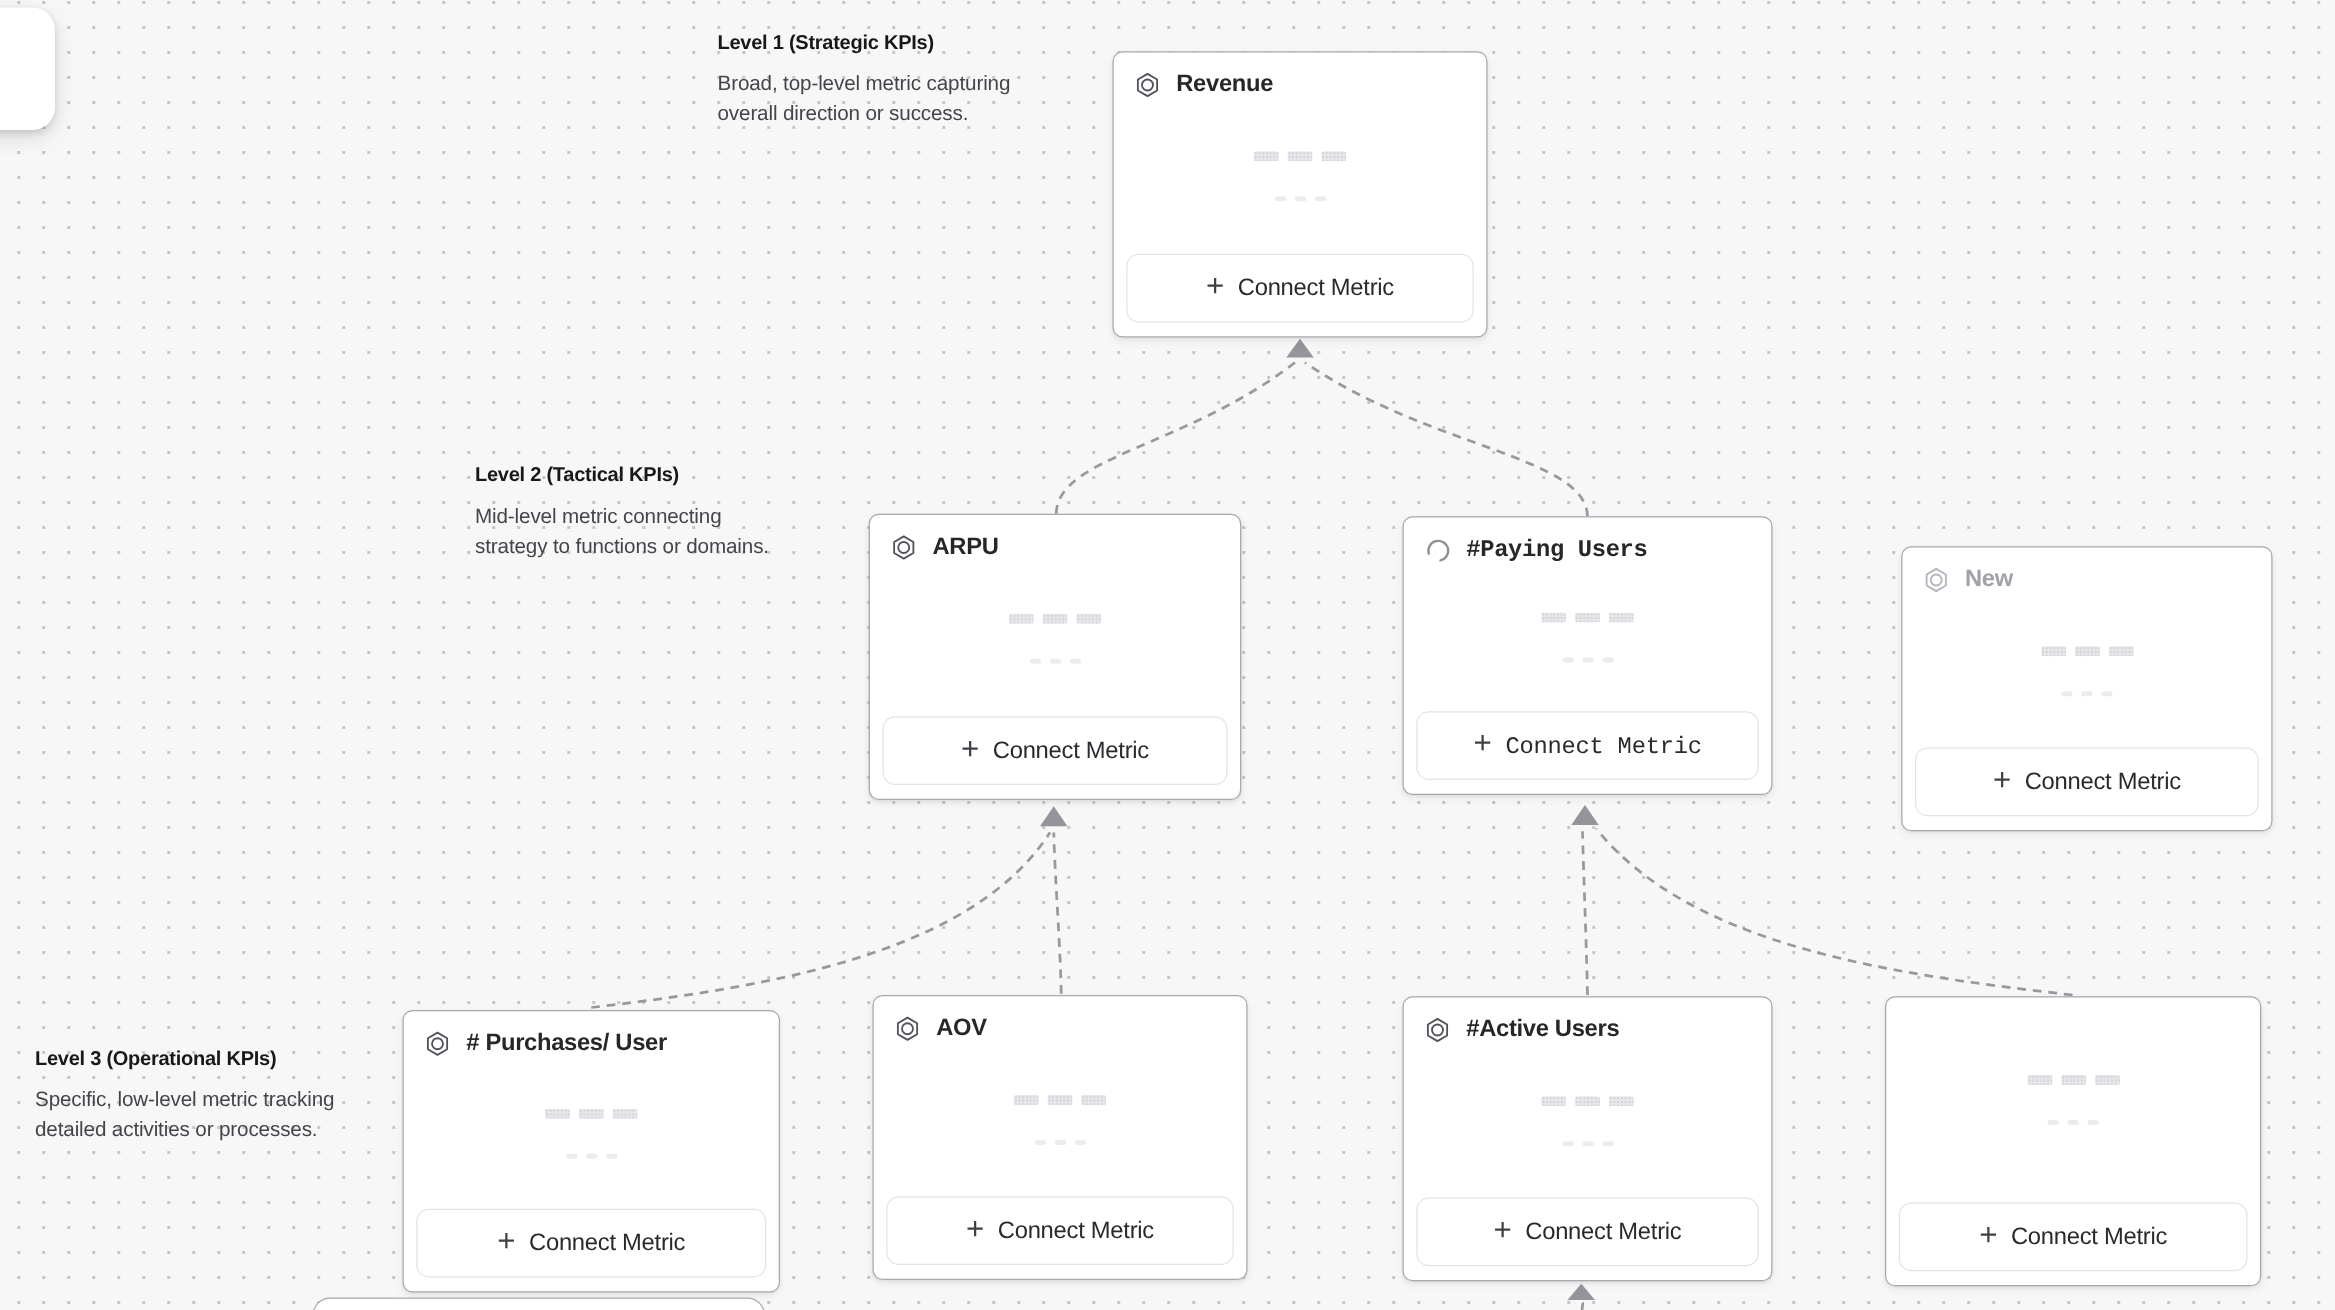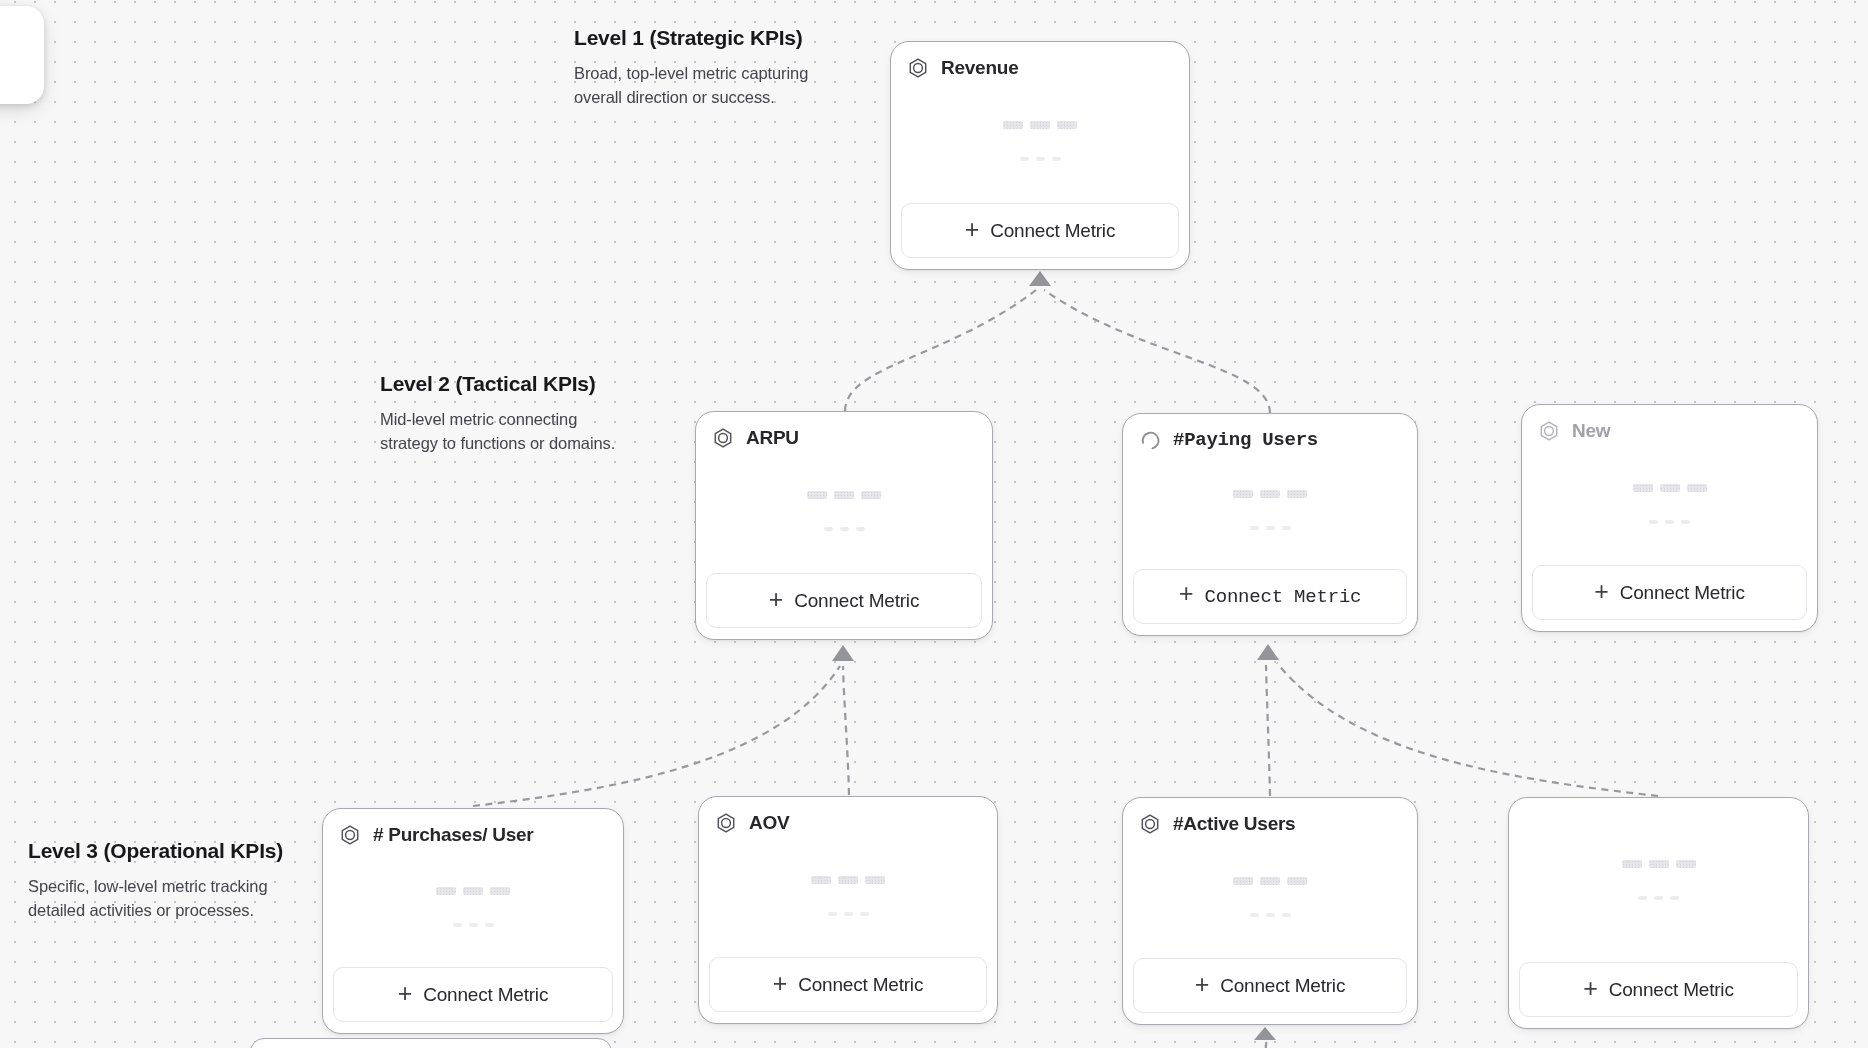--- a/index.html
+++ b/index.html
@@ -12,29 +12,29 @@
     position:absolute;inset:0;
     background-image:radial-gradient(circle,#c4c4ca 1.1px,transparent 1.5px);
     background-size:20px 20px;background-position:5px 12px;
   }
   svg.edges{position:absolute;left:0;top:0;z-index:1;pointer-events:none;}
   .edge{fill:none;stroke:#98989f;stroke-width:2.2;stroke-dasharray:7 5.5;}
   .arrowhead{fill:#94949b;stroke:none;}
 
   .level-label{position:absolute;z-index:2;}
   .level-label h2{
-    margin:0 0 11px 0;font-size:21px;font-weight:700;color:#18181b;letter-spacing:-0.2px;
+    margin:0 0 11px 0;font-size:16px;font-weight:700;color:#18181b;letter-spacing:-0.2px;
   }
   .level-label p{
     margin:0;font-size:16.5px;line-height:1.47;color:#44444a;letter-spacing:-0.1px;
   }
 
   .card{
     position:absolute;z-index:3;background:#ffffff;
-    border:1.5px solid #a8a8b0;border-radius:19px;
+    border:1.5px solid #a8a8b0;border-radius:8px;
     box-shadow:0 1px 2px rgba(0,0,0,.05),0 3px 8px rgba(0,0,0,.06);
     display:flex;flex-direction:column;box-sizing:border-box;
   }
   .card-header{display:flex;align-items:center;gap:12px;padding:15px 16px 0 16px;}
   .icon-badge{display:flex;align-items:center;justify-content:center;width:22px;height:22px;flex:0 0 auto;}
   .card-title{font-size:19px;font-weight:700;color:#27272a;letter-spacing:-0.25px;white-space:nowrap;}
   .card.muted .card-title{color:#a1a1aa;}
   .card.muted .icon-badge path,.card.muted .icon-badge circle{stroke:#b3b3bb;}
 
   .skeleton{flex:1;display:flex;flex-direction:column;align-items:center;justify-content:center;gap:28px;}
@@ -178,21 +178,21 @@
           <i></i>
           <i></i>
         </div>
     </div>
     <button class="connect">
       <span class="plus">+</span>
       <span>Connect Metric</span>
     </button>
   </div>
 
-  <div class="card muted" style="left:1521px;top:404px;width:297px;height:228px;">
+  <div class="card muted" style="left:1521px;top:437px;width:297px;height:228px;">
     <div class="card-header">
       <span class="icon-badge">
         <svg width="22" height="22" viewBox="0 0 24 24">
             <path d="M12 2.3 L20.4 7.15 V16.85 L12 21.7 L3.6 16.85 V7.15 Z" fill="none" stroke="#b3b3bb" stroke-width="1.6" stroke-linejoin="round"></path>
             <circle cx="12" cy="12" r="4.8" fill="none" stroke="#b3b3bb" stroke-width="1.6"></circle>
           </svg>
       </span>
       <span class="card-title">New</span>
     </div>
     <div class="skeleton">

